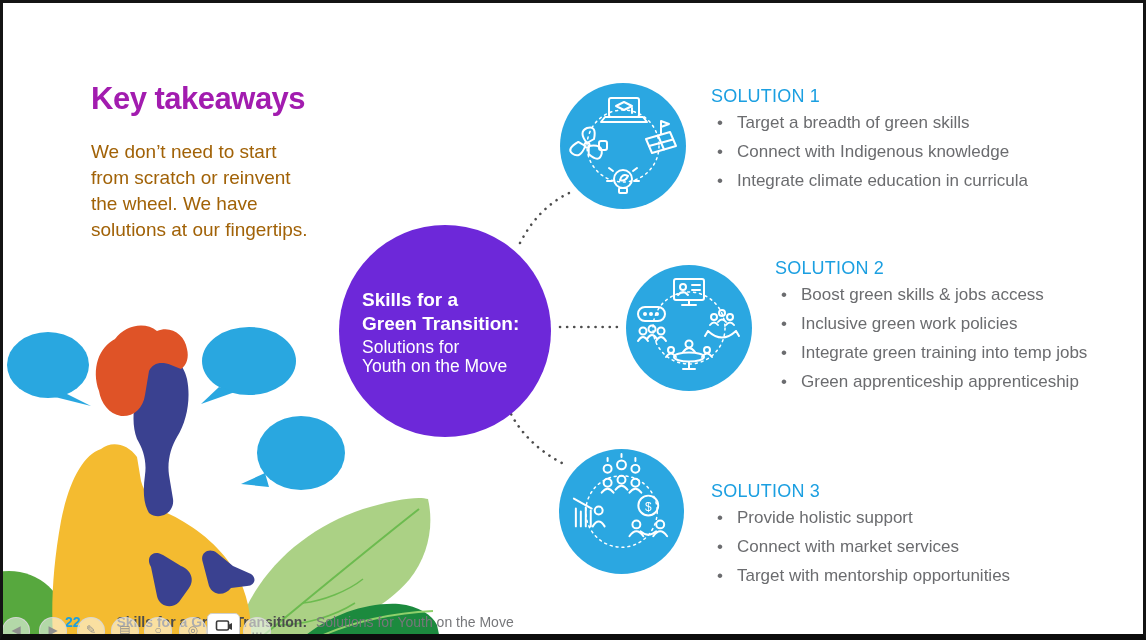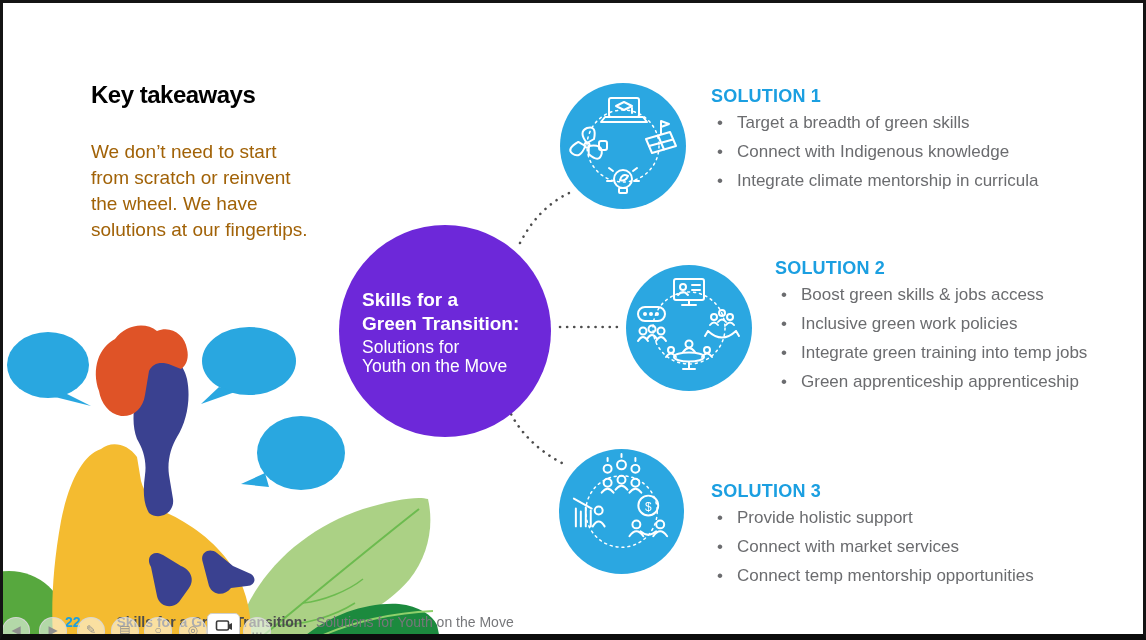--- a/index.html
+++ b/index.html
@@ -4,40 +4,40 @@
 <style>
   html,body{margin:0;padding:0;background:#888;}
   *{box-sizing:border-box;}
   #page{
     position:relative;width:1146px;height:640px;background:#ffffff;
     border:3px solid #141414;border-bottom:6px solid #0d0d0d;
     overflow:hidden;font-family:"Liberation Sans",sans-serif;
   }
   .abs{position:absolute;}
   
-  #title{left:88px;top:78px;font-size:24px;font-weight:bold;color:#000000;letter-spacing:-0.5px;}
+  #title{left:88px;top:78px;font-size:31px;font-weight:bold;color:#a21caf;letter-spacing:-0.5px;}
   #intro{left:88px;top:136px;font-size:19px;line-height:26px;color:#a16207;white-space:pre-line;}
   
   #green-circle{
     left:336px;top:222px;width:212px;height:212px;border-radius:50%;
     background:#6d28d9;color:#fff;display:flex;flex-direction:column;
     justify-content:center;padding-left:23px;padding-top:2px;
   }
   #green-circle .bold-lines{font-size:19px;font-weight:bold;line-height:24px;white-space:pre-line;}
   #green-circle .reg-lines{font-size:17.5px;line-height:19px;white-space:pre-line;margin-top:2px;}
   
   #connectors{left:0;top:0;width:1146px;height:640px;pointer-events:none;}
   
   .blue-circle{border-radius:50%;background:#2ba7e1;}
   #blue-circle-1{left:557px;top:80px;width:126px;height:126px;}
   #blue-circle-2{left:623px;top:262px;width:126px;height:126px;}
   #blue-circle-3{left:556px;top:446px;width:125px;height:125px;}
   .blue-circle svg{width:100%;height:100%;display:block;}
   
-  .solution-heading{font-size:18px;font-weight:bold;color:#1b9fe1;letter-spacing:0.2px;}
+  .solution-heading{font-size:18px;font-weight:normal;color:#1b9fe1;letter-spacing:0.2px;}
   .solution-list{margin:0;padding:0;list-style:none;}
   .solution-list li{
     position:relative;padding-left:26px;font-size:17px;line-height:29px;color:#6b6c6f;
   }
   .solution-list li::before{
     content:"\2022";position:absolute;left:6px;top:0;color:#6b6c6f;
   }
   #solution-1{left:708px;top:83px;}
   #solution-2{left:772px;top:255px;}
   #solution-3{left:708px;top:478px;}
@@ -220,40 +220,40 @@
         <path d="M82 83 q8 7 16 0"></path>
       </g>
     </svg>
   </div>
 
   <div id="solution-1" class="abs solution-block">
     <div class="solution-heading">SOLUTION 1</div>
     <ul class="solution-list">
       <li>Target a breadth of green skills</li>
       <li>Connect with Indigenous knowledge</li>
-      <li>Integrate climate mentorship in curricula</li>
+      <li>Integrate climate education in curricula</li>
     </ul>
   </div>
 
   <div id="solution-2" class="abs solution-block">
     <div class="solution-heading">SOLUTION 2</div>
     <ul class="solution-list">
       <li>Boost green skills &amp; jobs access</li>
       <li>Inclusive green work policies</li>
       <li>Integrate green training into temp jobs</li>
       <li>Green apprenticeship apprenticeship</li>
     </ul>
   </div>
 
   <div id="solution-3" class="abs solution-block">
     <div class="solution-heading">SOLUTION 3</div>
     <ul class="solution-list">
       <li>Provide holistic support</li>
       <li>Connect with market services</li>
-      <li>Connect temp mentorship opportunities</li>
+      <li>Target with mentorship opportunities</li>
     </ul>
   </div>
 
   <div id="footer" class="abs">
     <span class="page-num">22</span>
     <span class="deck-bold">Skills for a Green Transition:</span>
     <span class="deck-reg">Solutions for Youth on the Move</span>
   </div>
 
   <div class="ctrl-circle" style="left:-1px">

